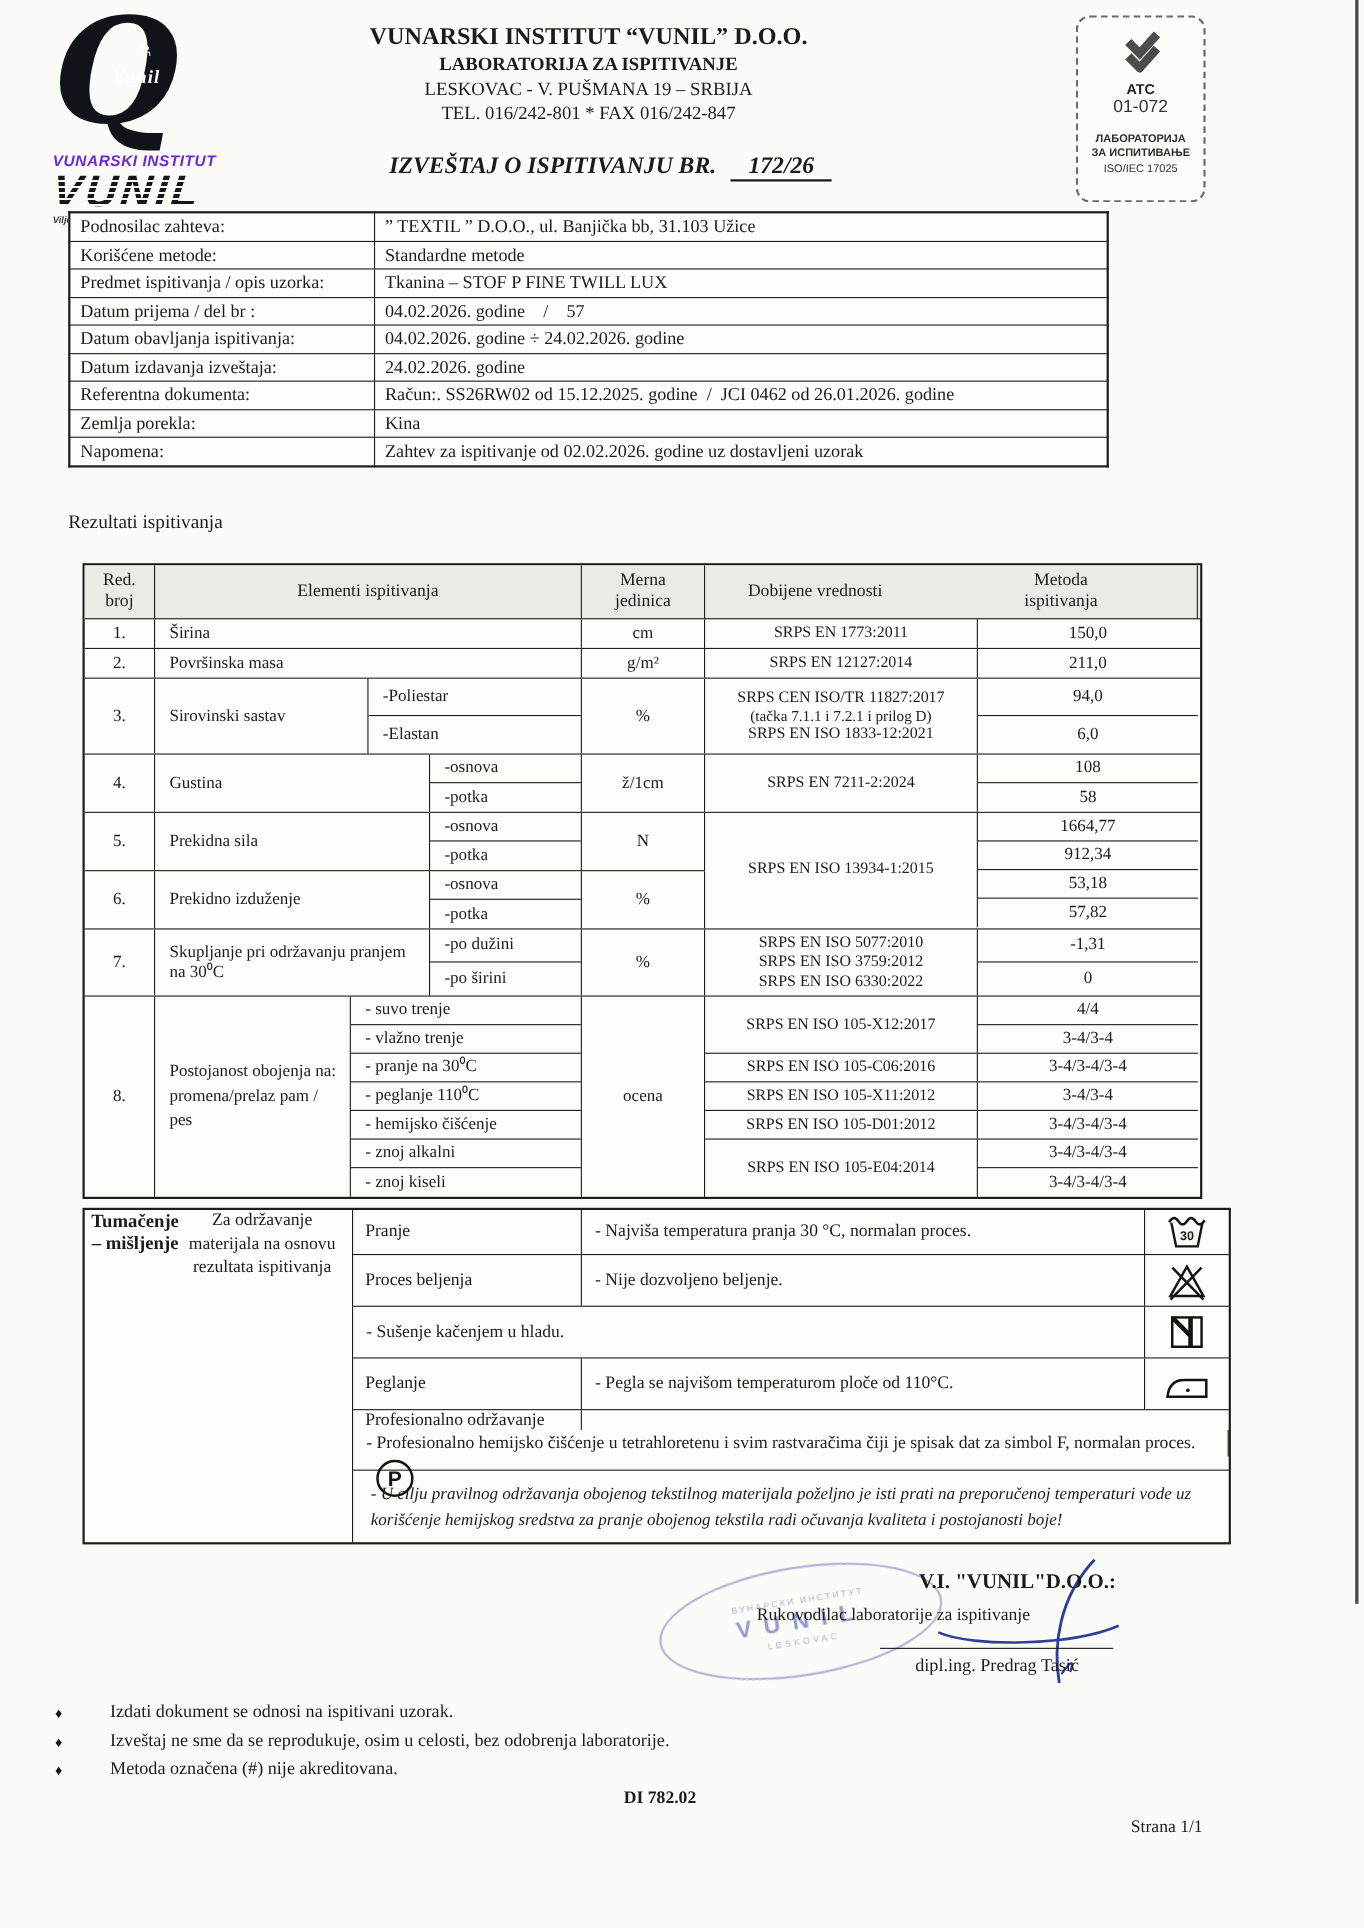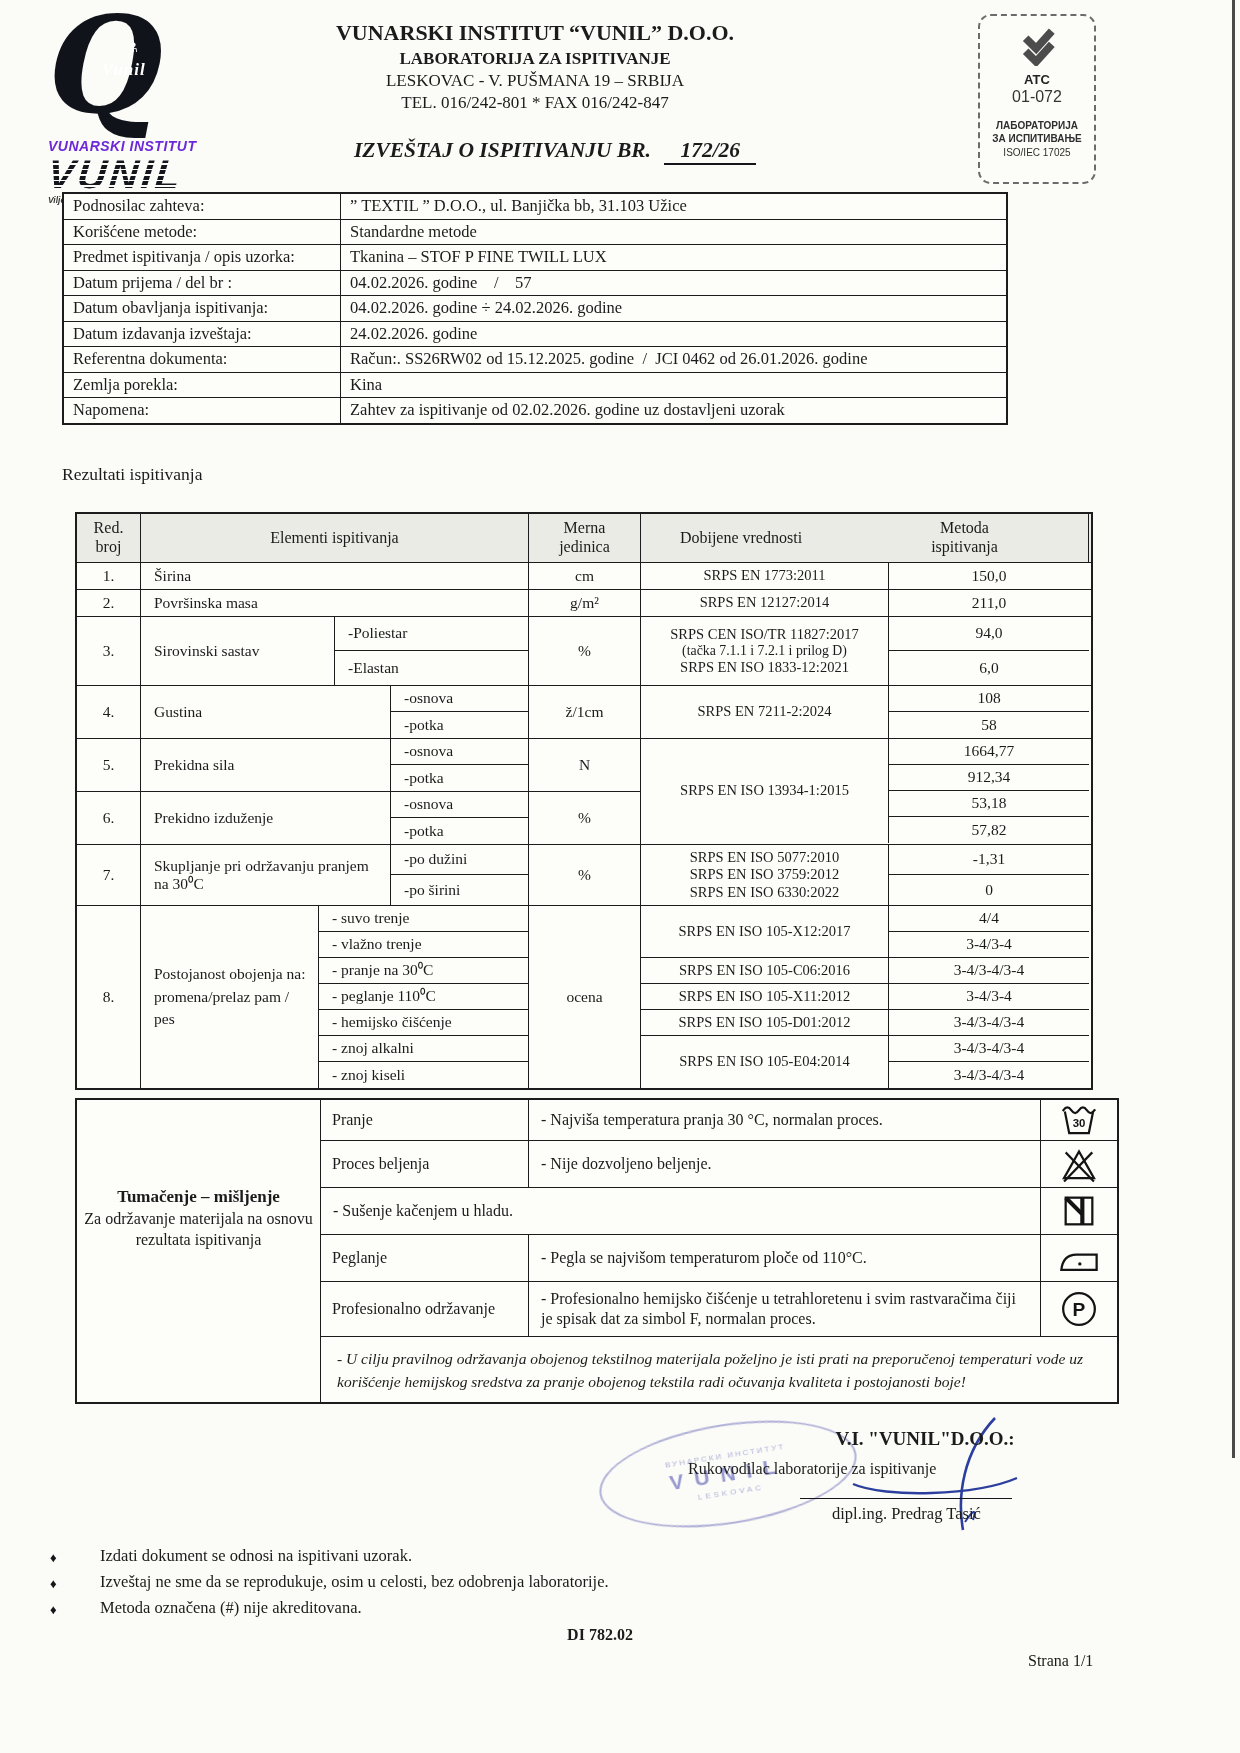--- a/index.html
+++ b/index.html
@@ -48,29 +48,29 @@
   .stack{display:flex;flex-direction:column;box-sizing:border-box;}
   .w-num{width:64px;}.w-elem{width:388px;}.w-name3{width:194px;}.w-sub3{width:194px;}
   .w-name{width:250px;}.w-sub{width:138px;}.w-name8{width:178px;}.w-sub8{width:210px;}
   .w-unit{width:112px;}.w-method{width:248px;}.w-value{width:200px;}
   .h26{height:26px;}.h30{height:30px;}.h34{height:34px;}.h52{height:52px;}.h104{height:104px;}
   .rhead{background:#ebebe6;height:48px;border-bottom:1.5px solid #1c1c1c;font-size:16px;}
   .method{font-size:14.5px;}
   .m-small{font-size:13.8px;}
   
   .ctable{left:75px;top:1098px;width:1044px;border:2px solid #1c1c1c;background:#fdfdfa;display:flex;font-size:16px;box-sizing:border-box;}
-  .c-interp{width:244px;border-right:1px solid #1c1c1c;display:flex;flex-direction:column;justify-content:center;text-align:center;padding:0 6px 64px;box-sizing:border-box;}
+  .c-interp{width:244px;border-right:1px solid #1c1c1c;display:flex;flex-direction:row;justify-content:center;text-align:center;padding:0 6px 64px;box-sizing:border-box;}
   .ci-title{font-weight:bold;font-size:17px;margin-bottom:2px;}
   .ci-sub{font-size:16px;line-height:1.3;}
   .c-right{flex:1;display:flex;flex-direction:column;}
   .crow{display:flex;border-bottom:1px solid #1c1c1c;}
   .c-label{width:208px;border-right:1px solid #1c1c1c;display:flex;align-items:center;padding:0 11px;box-sizing:border-box;}
   .c-desc{flex:1;display:flex;align-items:center;padding:2px 12px;box-sizing:border-box;border-right:1px solid #1c1c1c;line-height:1.25;}
   .c-icon{width:76px;display:flex;align-items:center;justify-content:center;text-decoration:underline;}
-  .h40{height:40px;}.h46{height:46px;}.h54{height:54px;}
+  .h40{height:40px;}.h46{height:46px;}.h54{height:54px;flex-direction:column;}
   .cnote{padding:10px 16px 8px;font-style:italic;font-size:15.5px;line-height:1.5;}
   .careicon{stroke:#141414;stroke-width:2.7;fill:none;stroke-linecap:square;}
   .careicon text{stroke:none;fill:#141414;font-family:"Liberation Sans",sans-serif;font-weight:bold;}
   
   .sig-company{left:795px;top:1428px;width:260px;text-align:center;font-weight:bold;font-size:19px;}
   .sig-role{left:688px;top:1460px;font-size:16px;}
   .sig-line{left:800px;top:1498px;width:212px;border-top:1.6px solid #15151a;}
   .sig-name{left:832px;top:1504px;font-size:16.5px;}
   .stamp{left:598px;top:1424px;width:256px;height:96px;border:2.5px solid rgba(104,106,186,.5);border-radius:50%;
     transform:rotate(-9deg);color:rgba(96,98,184,.65);display:flex;flex-direction:column;align-items:center;justify-content:center;

